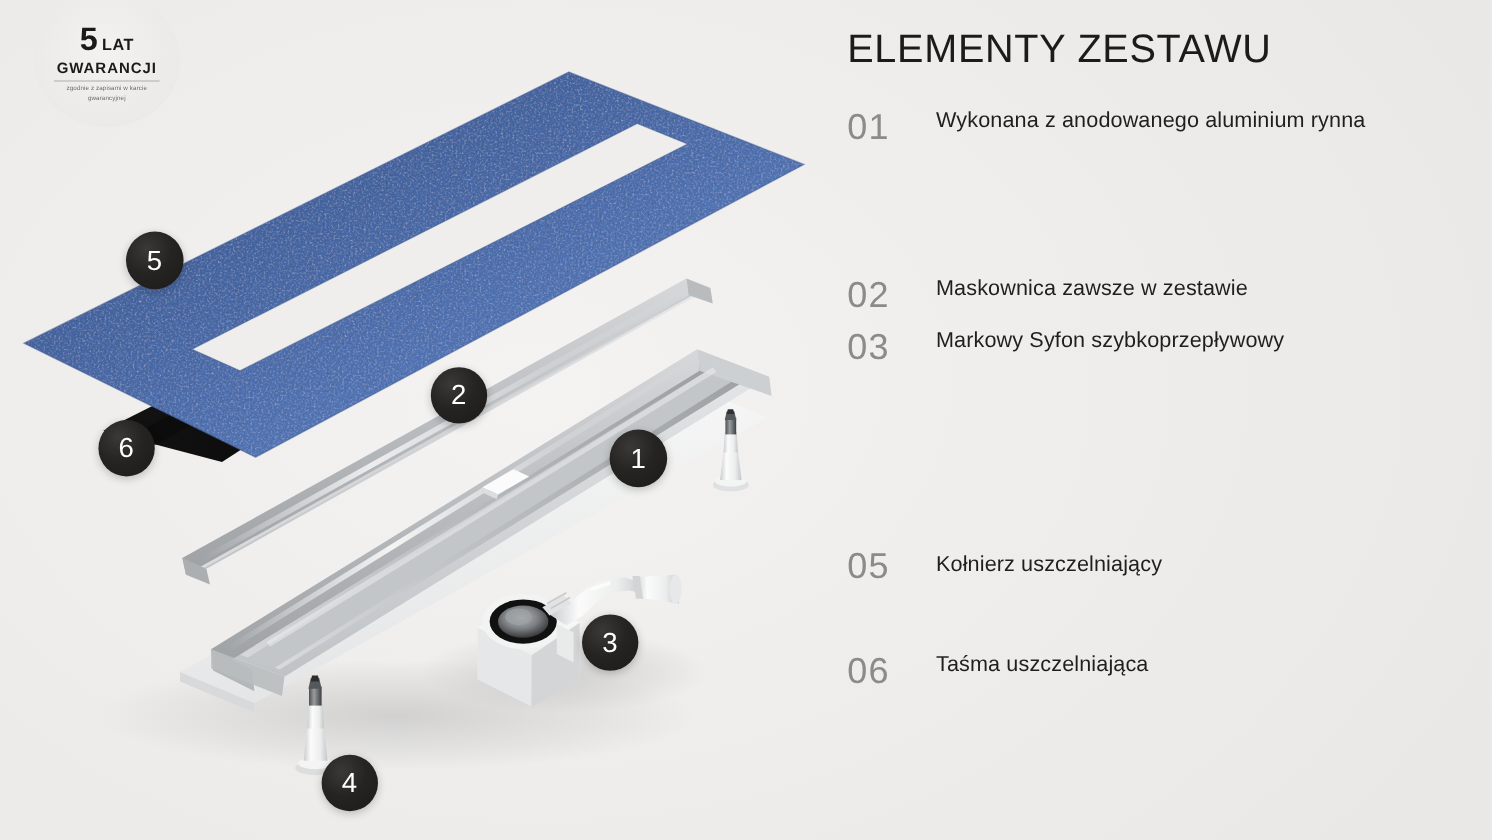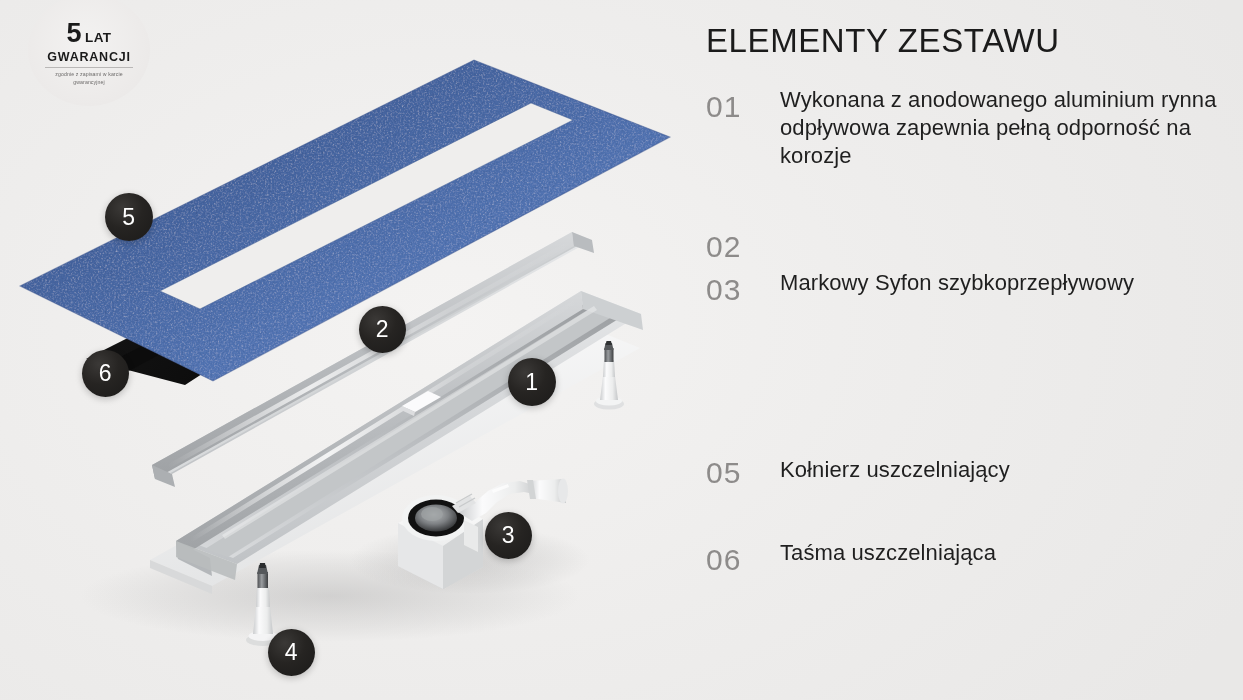--- a/index.html
+++ b/index.html
@@ -126,21 +126,21 @@
     width: 74px;
     flex: 0 0 74px;
     font-size: 30px;
     color: #8d8b8a;
     font-weight: 300;
     line-height: 1;
     letter-spacing: 1px;
     margin-top: 6px;
   }
   .feat-text {
-    font-size: 22px;
+    font-size: 18px;
     line-height: 28px;
     color: #1f1f1f;
     letter-spacing: 0.1px;
     max-width: 450px;
   }
   .feat-text .l2 { display: block; }
 </style>
 </head>
 <body>
 
@@ -355,26 +355,28 @@
     <div class="badge" style="left:268px; top:629px; width:47px; height:47px;">4</div>
   </div>
 
   <div id="panel">
     <div id="panel-title">ELEMENTY ZESTAWU</div>
 
     <div class="feature" style="top:86px;">
       <div class="feat-num">01</div>
       <div class="feat-text">
         <span>Wykonana z anodowanego aluminium rynna</span>
-        <span class="l2">odpływowa zapewnia pełną odporność na korozje</span>
       </div>
     </div>
 
     <div class="feature" style="top:182px;margin-top:44px;">
       <div class="feat-num">02</div>
+      <div class="feat-text">
+        <span>Maskownica zawsze w zestawie</span>
+      </div>
     </div>
 
     <div class="feature" style="top:269px;">
       <div class="feat-num">03</div>
       <div class="feat-text">
         <span>Markowy Syfon szybkoprzepływowy</span>
       </div>
     </div>
 
 

